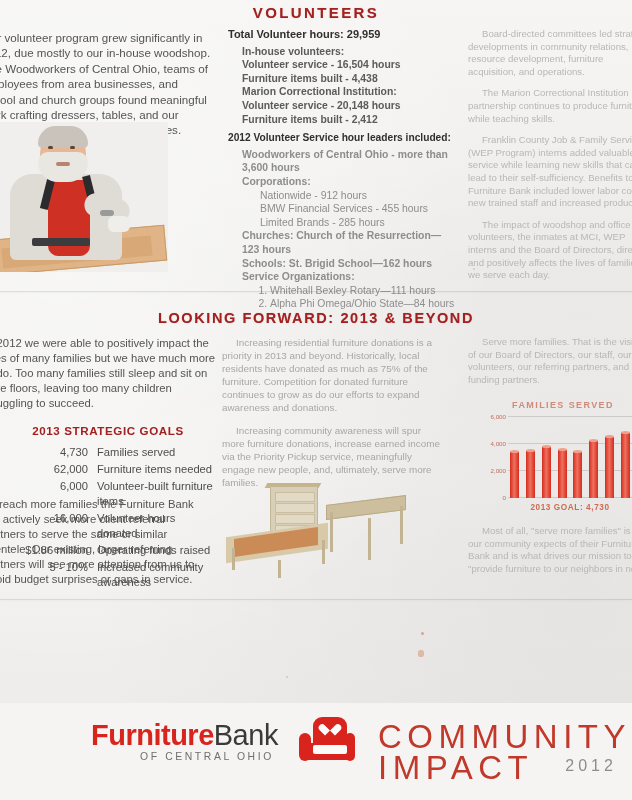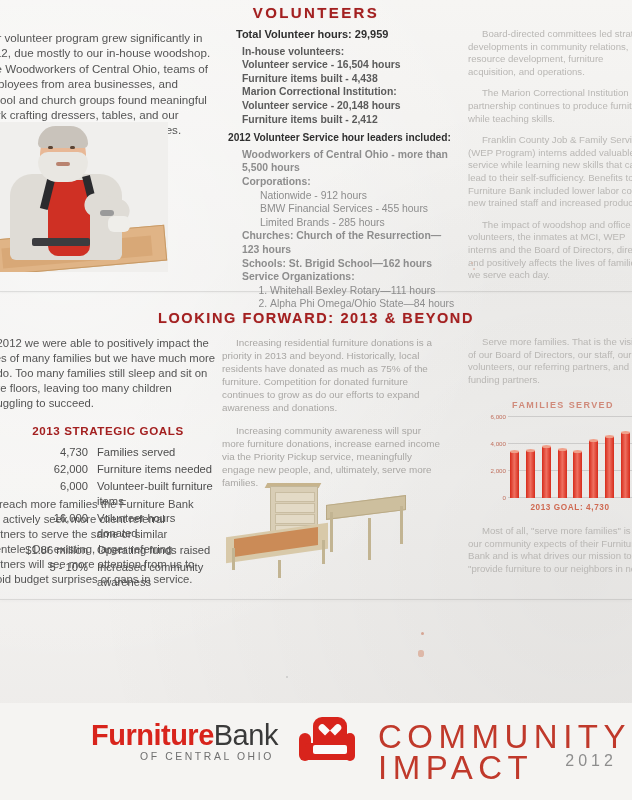--- a/index.html
+++ b/index.html
@@ -67,21 +67,21 @@
   .ph-strap.r{left:94px;transform:rotate(-14deg);}
   .ph-arm{position:absolute;left:96px;top:74px;width:46px;height:24px;border-radius:12px;background:#dfdcd6;transform:rotate(16deg);}
   .ph-hand{position:absolute;left:120px;top:94px;width:22px;height:16px;border-radius:6px;background:#efeeea;}
   .ph-watch{position:absolute;left:112px;top:88px;width:14px;height:6px;border-radius:3px;background:#9a9a9a;}
   .ph-board{position:absolute;left:8px;top:110px;width:168px;height:34px;background:#e0b486;border:1px solid #c79a66;transform:rotate(-5deg);}
   .ph-board2{position:absolute;left:14px;top:120px;width:150px;height:20px;background:#d8a877;transform:rotate(-5deg);}
   .ph-belt{position:absolute;left:44px;top:116px;width:58px;height:8px;background:#3c3c3f;border-radius:2px;}
 
   
   .v-mid{left:228px;top:28px;width:230px;font-size:10.4px;line-height:13.6px;color:#5b5b5b;}
-  .v-mid .hdr{font-weight:bold;color:#2f2f2f;font-size:11px;margin-bottom:3px;margin-left:8px;}
+  .v-mid .hdr{font-weight:bold;color:#2f2f2f;font-size:11px;margin-bottom:3px;}
   .v-mid .hdr2{font-weight:bold;color:#2f2f2f;font-size:10.2px;margin:5px 0 3px;}
   .v-mid .i1{padding-left:14px;font-weight:bold;}
   .v-mid .i2{padding-left:32px;}
   .v-mid .faded{color:#8d8d8d;}
   .v-mid ol{margin:0;padding-left:42px;}
   .v-mid ol li{margin:0;}
 
   
   .v-right{left:468px;top:28px;width:186px;font-size:9.6px;line-height:12.6px;color:#b9b7b4;}
   .v-right p{text-indent:14px;}
@@ -147,21 +147,21 @@
   .chair .heart:before,.chair .heart:after{
     content:"";position:absolute;top:0;width:7px;height:11px;border-radius:4px 4px 0 0;background:#fbfbfa;
   }
   .chair .heart:before{left:0;transform:rotate(-45deg);transform-origin:50% 100%;}
   .chair .heart:after{left:5px;transform:rotate(45deg);transform-origin:50% 100%;}
 
   .impact{position:absolute;left:378px;top:18px;}
   .impact .l1,.impact .l2{
     color:#c0392b;font-size:33px;letter-spacing:5.5px;line-height:31px;font-weight:normal;
   }
-  .impact .row2{display:flex;align-items:flex-start;}
+  .impact .row2{display:flex;align-items:center;}
   .impact .yr{color:#8d8d8d;font-size:16px;letter-spacing:4px;margin-left:32px;padding-bottom:3px;}
 
   
   .mark{position:absolute;background:#d8b4a6;border-radius:50%;opacity:.75;}
   .mark.m1{left:471px;top:262px;width:2px;height:2px;}
   .mark.m2{left:473px;top:268px;width:2px;height:2px;}
   .mark.m3{left:421px;top:632px;width:3px;height:3px;background:#cf8f78;}
   .mark.m4{left:418px;top:650px;width:6px;height:7px;border-radius:40%;background:#d79a80;opacity:.6;}
   .mark.m5{left:286px;top:676px;width:2px;height:2px;background:#bdbdbd;}
 </style>
@@ -199,21 +199,21 @@
 
   <div class="col v-mid">
     <div class="hdr">Total Volunteer hours: 29,959</div>
     <div class="i1">In-house volunteers:</div>
     <div class="i1">Volunteer service - 16,504 hours</div>
     <div class="i1">Furniture items built - 4,438</div>
     <div class="i1">Marion Correctional Institution:</div>
     <div class="i1">Volunteer service - 20,148 hours</div>
     <div class="i1">Furniture items built  - 2,412</div>
     <div class="hdr2">2012 Volunteer Service hour leaders included:</div>
-    <div class="i1 faded">Woodworkers of Central Ohio - more than 5,500 hours</div>
+    <div class="i1 faded">Woodworkers of Central Ohio - more than 3,600 hours</div>
     <div class="i1 faded">Corporations:</div>
     <div class="i2 faded">Nationwide - 912 hours</div>
     <div class="i2 faded">BMW Financial Services - 455 hours</div>
     <div class="i2 faded">Limited Brands - 285 hours</div>
     <div class="i1 faded">Churches: Church of the Resurrection—123 hours</div>
     <div class="i1 faded">Schools: St. Brigid School—162 hours</div>
     <div class="i1 faded">Service Organizations:</div>
     <ol class="faded">
       <li>Whitehall Bexley Rotary—111 hours</li>
       <li>Alpha Phi Omega/Ohio State—84 hours</li>

